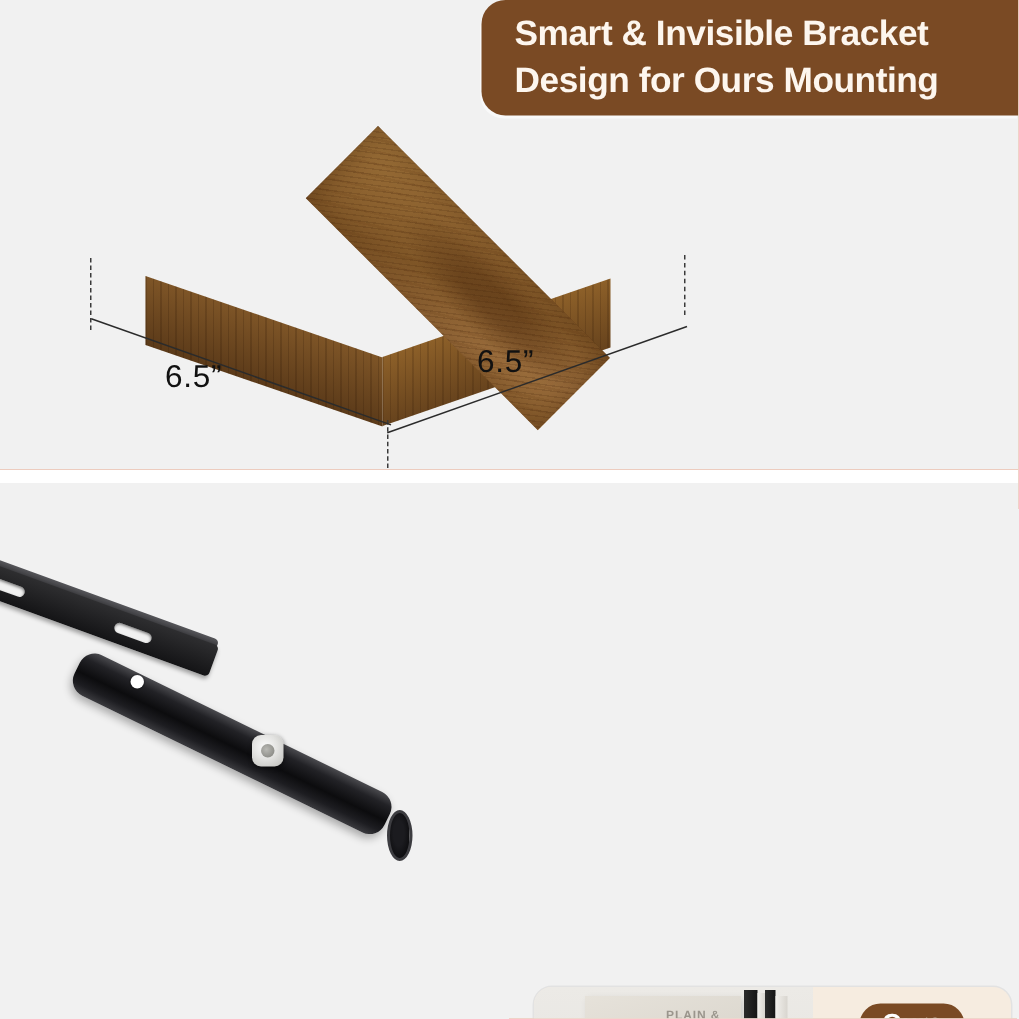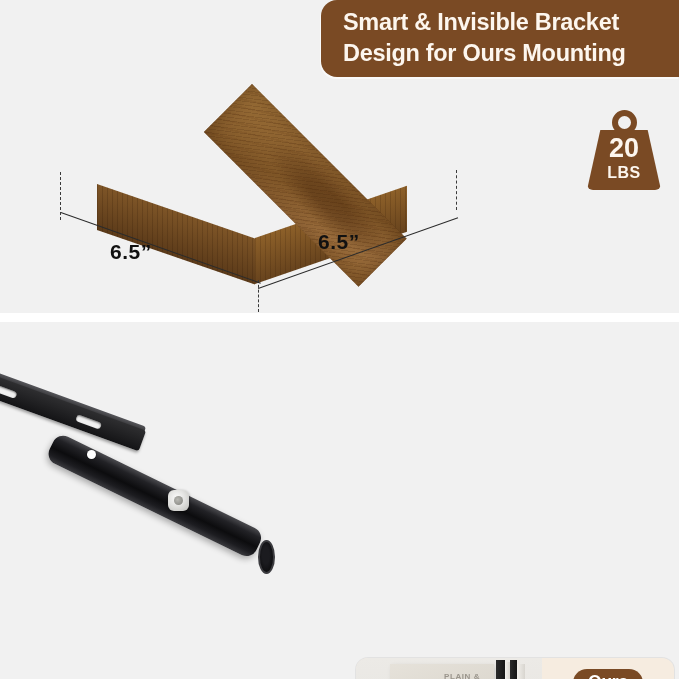--- a/index.html
+++ b/index.html
@@ -61,21 +61,21 @@
   
   .shelf-wrap{position:absolute;left:52px;top:62px;width:420px;height:240px;}
   .shelf-box{
     position:absolute;left:45px;top:30px;width:310px;height:175px;
   }
 
   
   .dimline{position:absolute;border-top:1.3px solid #2b2b2b;transform-origin:0 0;}
   .dimtick{position:absolute;border-left:1.3px dashed #3a3a3a;}
   .dimlabel{
-    position:absolute;color:#111;font-size:21px;font-weight:700;
+    position:absolute;color:#111;font-size:21px;font-weight:400;
     letter-spacing:.5px;white-space:nowrap;
   }
 
   
   .divider{
     position:absolute;left:0;top:313px;width:679px;height:9px;background:#ffffff;
   }
 
   
   .panel-bottom{
@@ -166,26 +166,20 @@
 
   <div class="panel-top">
 
     <div class="header-banner">
       <div class="ht">
         <div>Smart &amp; Invisible Bracket</div>
         <div>Design for Ours Mounting</div>
       </div>
     </div>
 
-    <div class="weight-badge">
-      <div class="wb-ring"></div>
-      <div class="wb-body"></div>
-      <div class="wb-num">20</div>
-      <div class="wb-unit">LBS</div>
-    </div>
 
     <div class="shelf-wrap">
       <div class="shelf-box">
 
         <div style="position:absolute;left:0;top:92px;width:158px;height:46px;
                     background:repeating-linear-gradient(90deg,rgba(45,22,4,.2) 0 1px,rgba(255,255,255,0) 1px 5px),linear-gradient(180deg,#7e5527,#5b3a19);
                     transform:skewY(19deg);transform-origin:0 0;"></div>
         <div style="position:absolute;left:158px;top:146px;width:152px;height:46px;
                     background:repeating-linear-gradient(90deg,rgba(45,22,4,.18) 0 1px,rgba(255,255,255,0) 1px 5px),linear-gradient(180deg,#8d6029,#67431d);
                     transform:skewY(-19deg);transform-origin:0 0;"></div>

